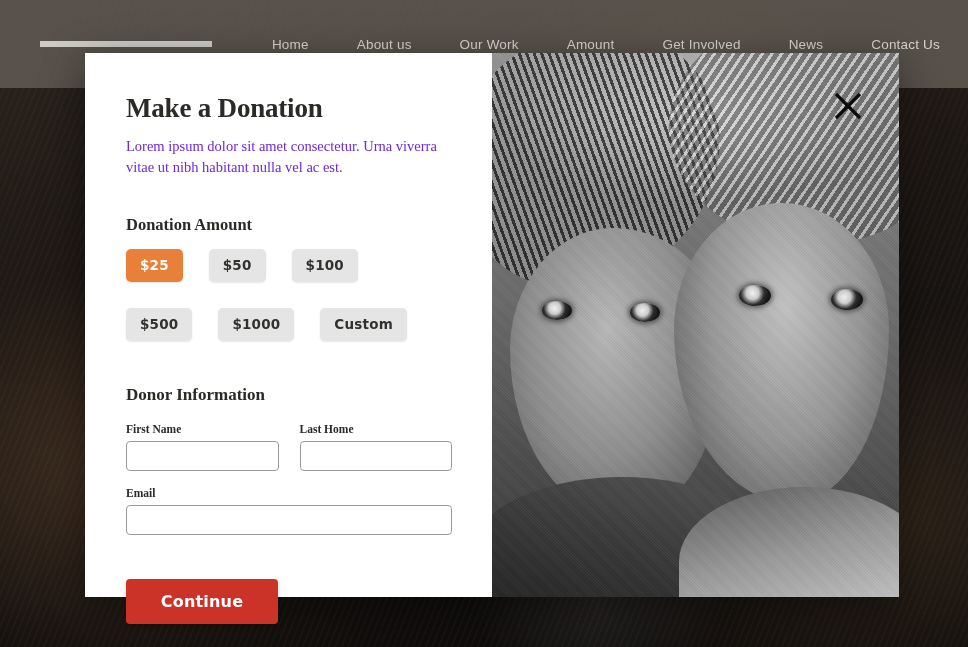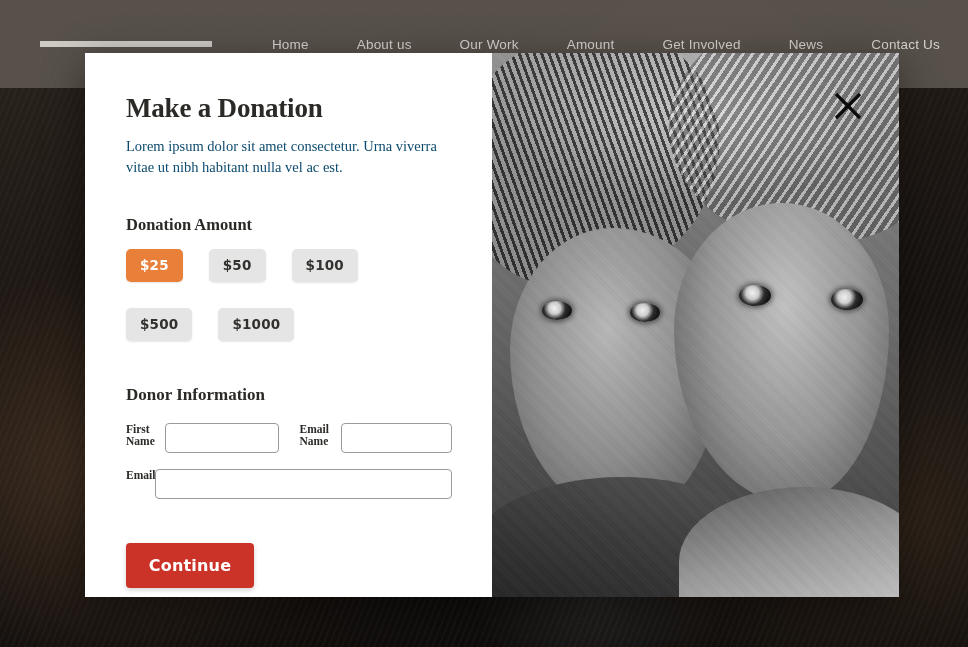--- a/index.html
+++ b/index.html
@@ -106,21 +106,21 @@
     font-weight: bold;
     font-size: 27px;
     color: #2c2a27;
     letter-spacing: -0.2px;
     margin-bottom: 12px;
   }
   .modal-description {
     font-family: "Liberation Serif", serif;
     font-size: 14.5px;
     line-height: 1.42;
-    color: #0c4a6e;
+    color: #6d28d9;
     width: 326px;
     margin-bottom: 20px;
   }
 
   .section-heading {
     font-family: "Liberation Serif", serif;
     font-weight: bold;
     font-size: 16.5px;
     color: #2c2a27;
     margin-bottom: 14px;
@@ -161,21 +161,21 @@
     margin-bottom: 18px;
   }
 
   .field-row {
     display: flex;
     gap: 21px;
     margin-bottom: 16px;
   }
   .field {
     display: flex;
-    flex-direction: row;
+    flex-direction: column;
   }
   .field.half { width: 158px; }
   .field.full { width: 326px; }
   .field-label {
     font-family: "Liberation Serif", serif;
     font-weight: bold;
     font-size: 11.5px;
     color: #2c2a27;
     margin-bottom: 6px;
   }
@@ -191,21 +191,21 @@
     outline: none;
     width: 100%;
   }
 
   .continue-button {
     margin-top: 44px;
     background: #cc3328;
     color: #ffffff;
     border: none;
     border-radius: 4px;
-    width: 128px;
+    width: 152px;
     height: 45px;
     font-family: "DejaVu Sans", sans-serif;
     font-size: 16px;
     font-weight: bold;
     letter-spacing: 0.2px;
     cursor: pointer;
     box-shadow: 0 2px 5px rgba(0,0,0,0.18);
   }
 
   
@@ -321,31 +321,32 @@
     <p class="modal-description">Lorem ipsum dolor sit amet consectetur. Urna viverra vitae ut nibh habitant nulla vel ac est.</p>
 
     <h2 class="section-heading">Donation Amount</h2>
 
     <div class="amount-options">
       <button class="amount-chip selected">$25</button>
       <button class="amount-chip">$50</button>
       <button class="amount-chip">$100</button>
       <button class="amount-chip">$500</button>
       <button class="amount-chip">$1000</button>
+      <button class="amount-chip">Custom</button>
     </div>
 
     <h2 class="donor-section-heading">Donor Information</h2>
 
     <div class="field-row">
       <div class="field half">
         <label class="field-label">First Name</label>
         <input class="field-input" type="text" placeholder="" style="">
       </div>
       <div class="field half">
-        <label class="field-label">Email Name</label>
+        <label class="field-label">Last Home</label>
         <input class="field-input" type="text" placeholder="" style="">
       </div>
     </div>
 
     <div class="field full">
       <label class="field-label">Email</label>
       <input class="field-input" type="email" placeholder="" style="">
     </div>
 
     <button class="continue-button">Continue</button>

